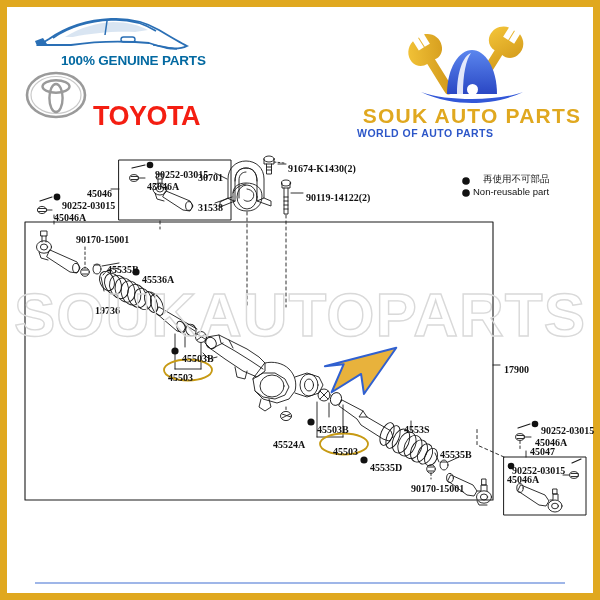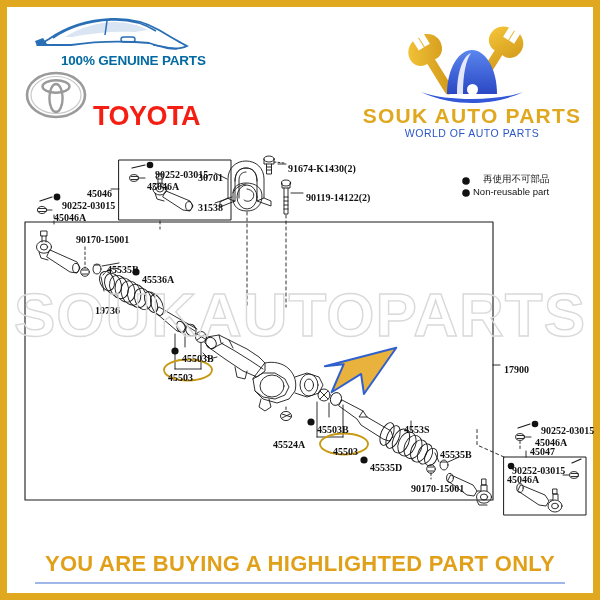--- a/index.html
+++ b/index.html
@@ -19,22 +19,22 @@
   .toy-emblem{position:absolute;left:8px;top:58px;}
   .toyota-word{position:absolute;left:76px;top:64px;
            font-family:"Liberation Sans",sans-serif;font-weight:bold;
            font-size:27px;color:#f41e12;letter-spacing:-0.5px;margin-top:24px;}
 
   .souk-block{position:absolute;right:6px;top:19px;width:230px;height:116px;margin-left:28px;}
   .souk-logo{position:absolute;left:48px;top:0px;}
   .souk-name{position:absolute;left:0;top:78px;width:230px;text-align:center;
            font-family:"Liberation Sans",sans-serif;font-weight:bold;
            font-size:21px;color:#e0a81f;letter-spacing:1.2px;}
-  .souk-sub{position:absolute;left:0;top:101px;width:230px;text-align:center;
-           font-family:"Liberation Sans",sans-serif;font-weight:normal;
+  .souk-sub{position:absolute;left:0;top:101px;width:230px;text-align:left;
+           font-family:"Liberation Sans",sans-serif;font-weight:bold;
            font-size:10.5px;color:#2c56c8;letter-spacing:0.5px;}
 
   
   #diagram{position:absolute;left:0;top:124px;width:586px;height:416px;}
   #diagram svg{display:block;}
 
   
   .wm{position:absolute;left:0;top:272px;width:586px;text-align:center;
       font-family:"Liberation Sans",sans-serif;font-weight:bold;font-size:62px;
       letter-spacing:1px;color:transparent;
@@ -412,18 +412,17 @@
       </div>
 
   <div style="position:absolute;left:466px;top:166px;font-size:9.5px;
               font-family:'Liberation Sans',sans-serif;color:#111;margin-left:10px;">再使用不可部品</div>
   <div style="position:absolute;left:466px;top:179px;font-size:9.5px;
               font-family:'Liberation Sans',sans-serif;color:#111;">Non-reusable part</div>
 
   <div class="wm">SOUKAUTOPARTS</div>
 
   <div class="footer">
-    <div class="footer-txt">YOU ARE BUYING A HIGHLIGHTED PART ONLY</div>
     <div class="footer-rule"></div>
   </div>
 
 </div>
 </div>
 
 </body></html>

